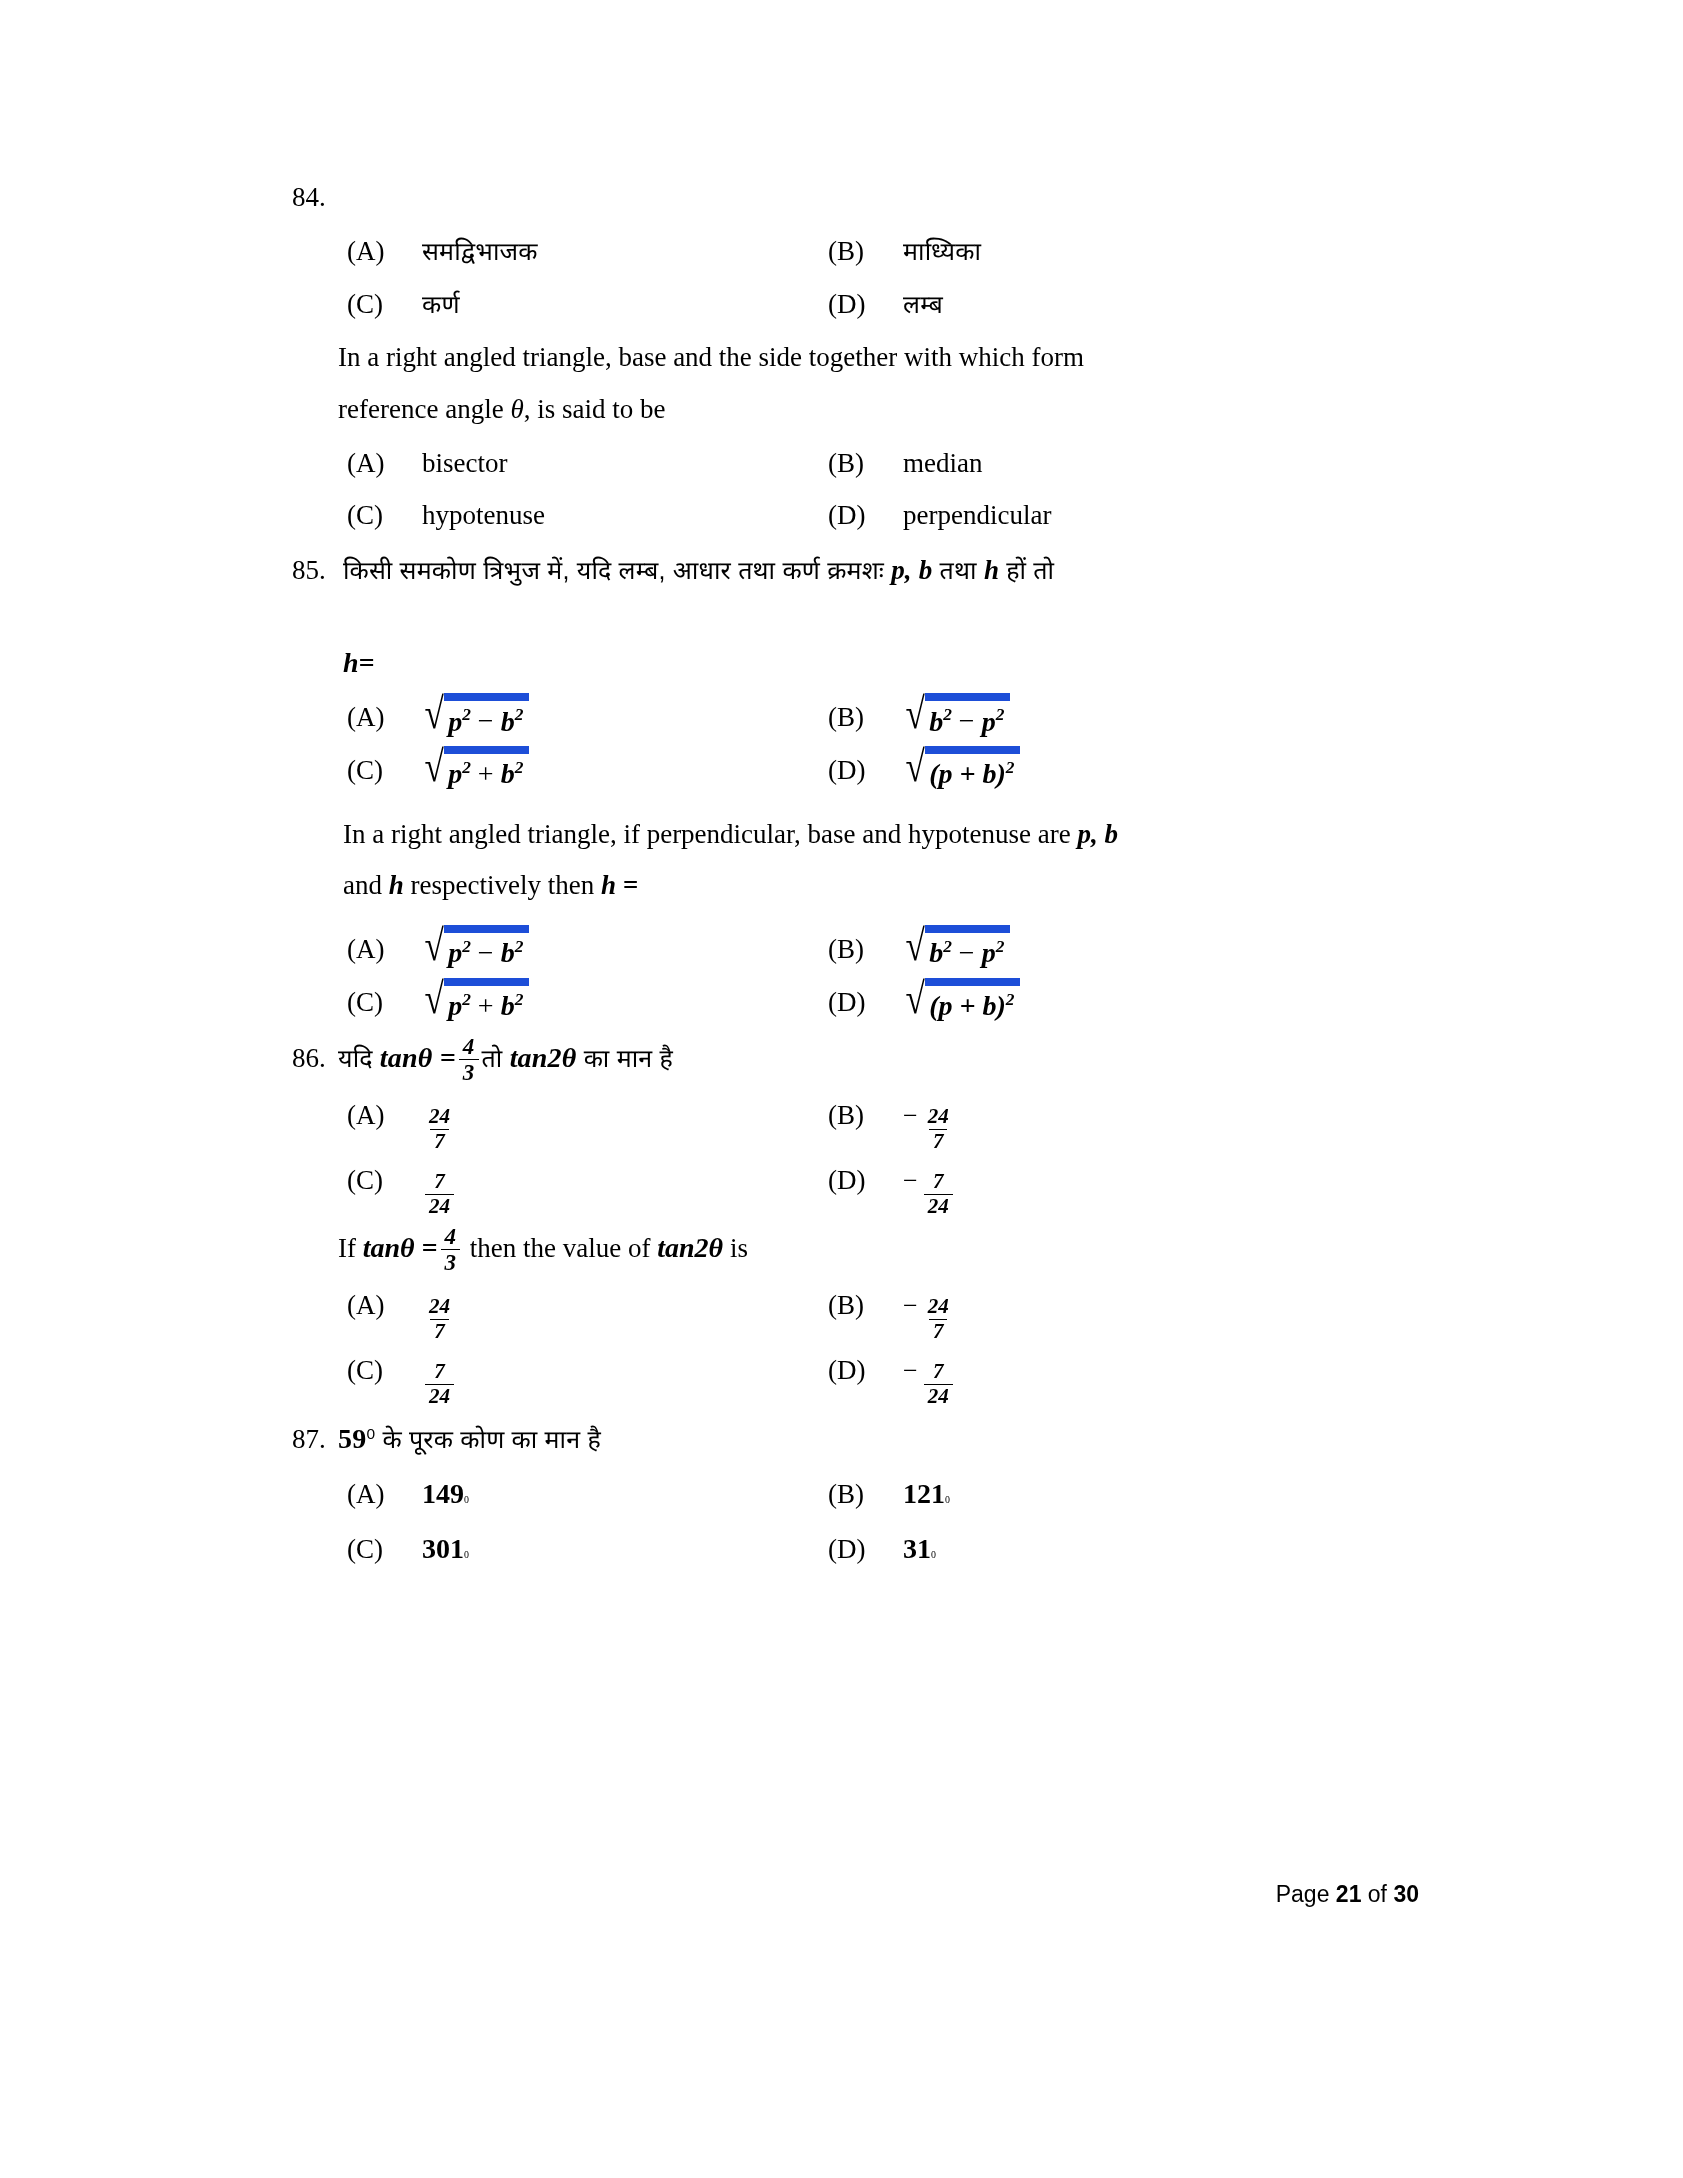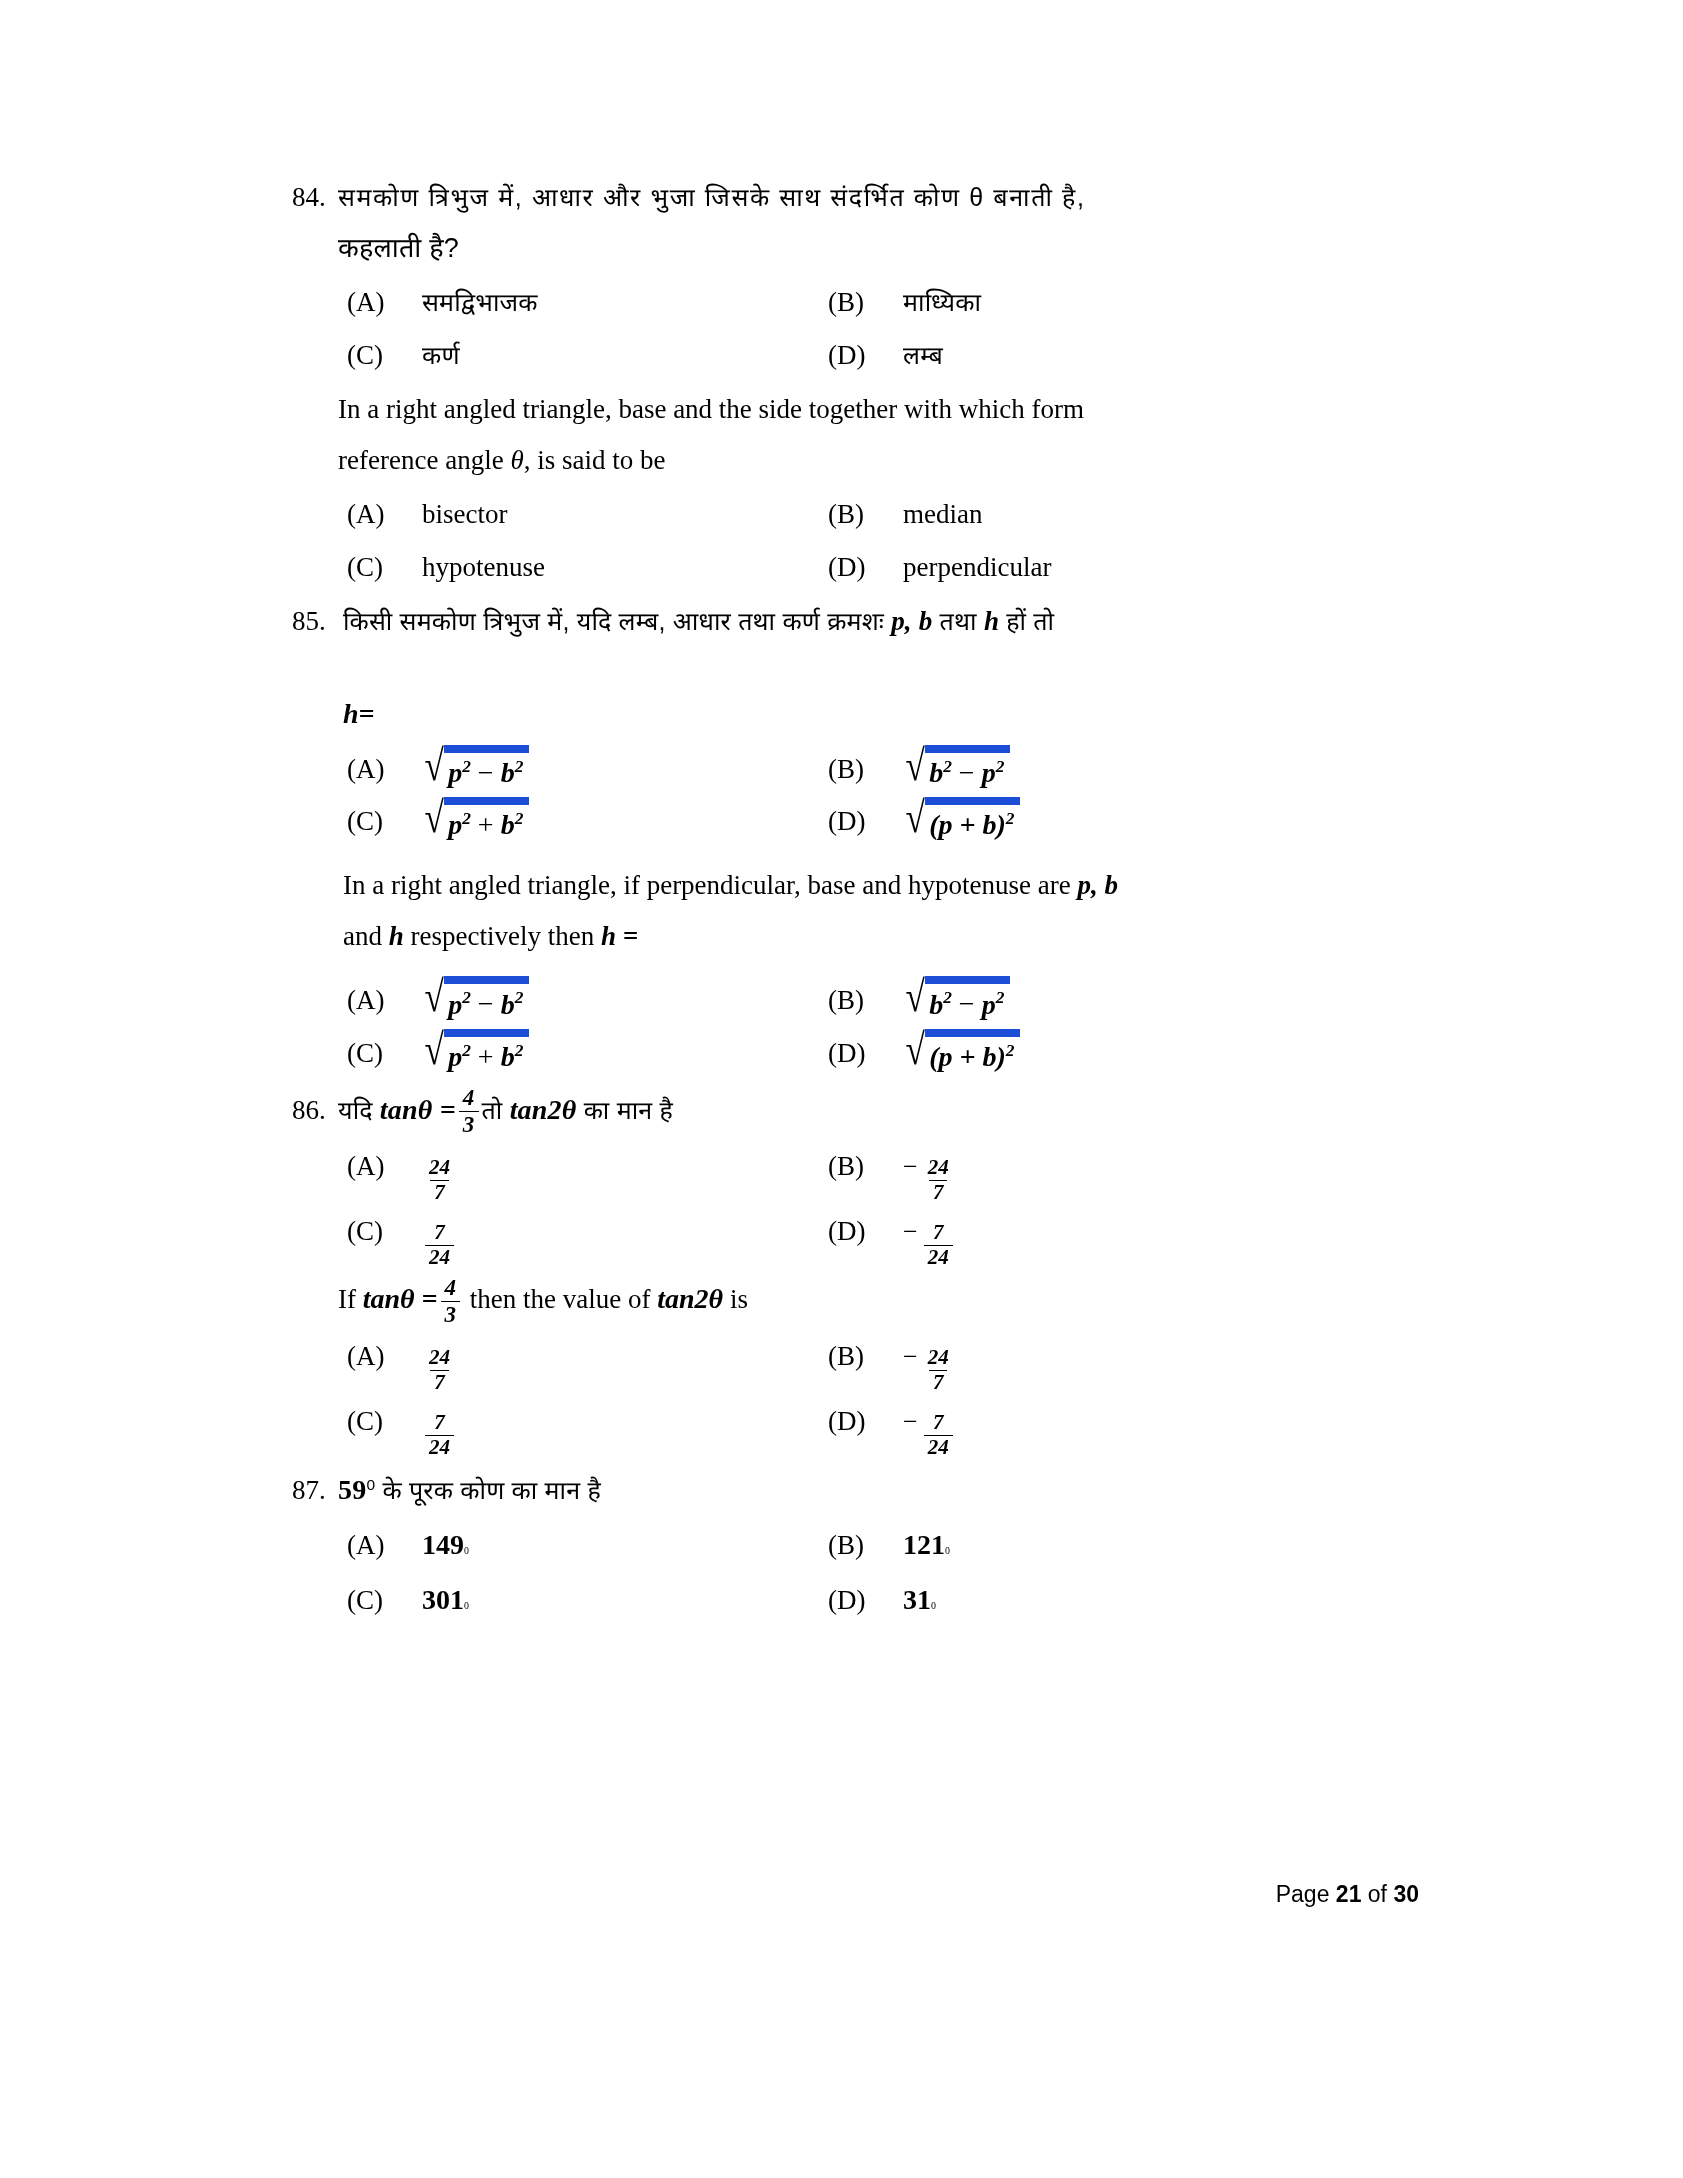--- a/index.html
+++ b/index.html
@@ -199,23 +199,21 @@
 </style>
 </head>
 <body>
 
 <div class="page">
   <div class="content">
 
     <div class="q-block">
       <div class="q-line">
         <span class="q-num">84.</span>
-        <span class="q-text dev dev-wide">समकोण त्रिभुज में, आधार और भुजा जिसके साथ संदर्भित कोण θ बनाती है,</span>
-      </div>
-      <div class="q-cont dev">कहलाती है?</div>
+      </div>
 
       <div class="options">
         <div class="opt-row">
           <div class="opt left">
             <span class="opt-lab">(A)</span>
             <span class="opt-val dev">समद्विभाजक</span>
           </div>
           <div class="opt right">
             <span class="opt-lab">(B)</span>
             <span class="opt-val dev">माध्यिका</span>

